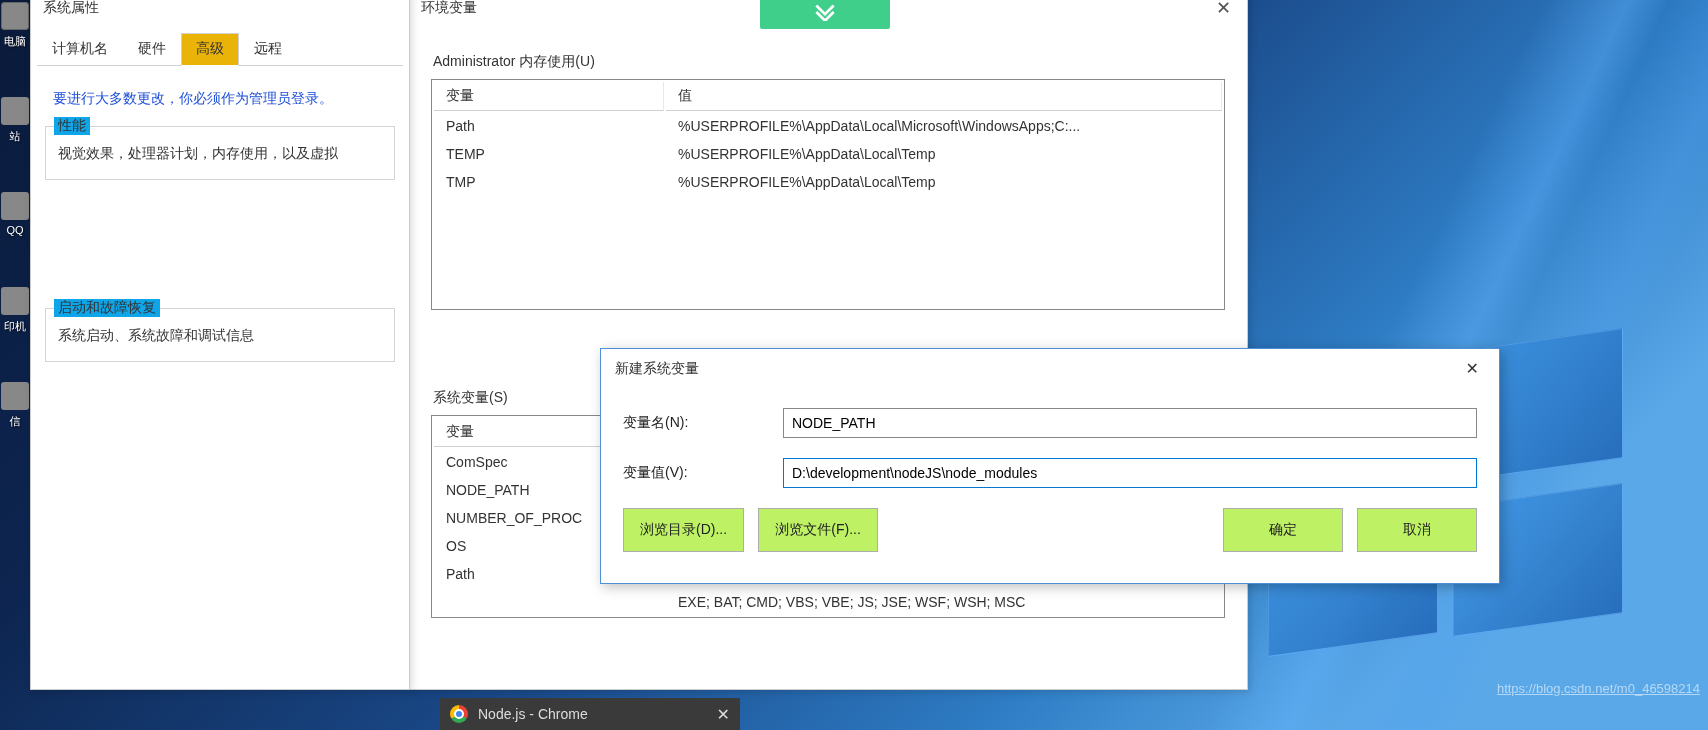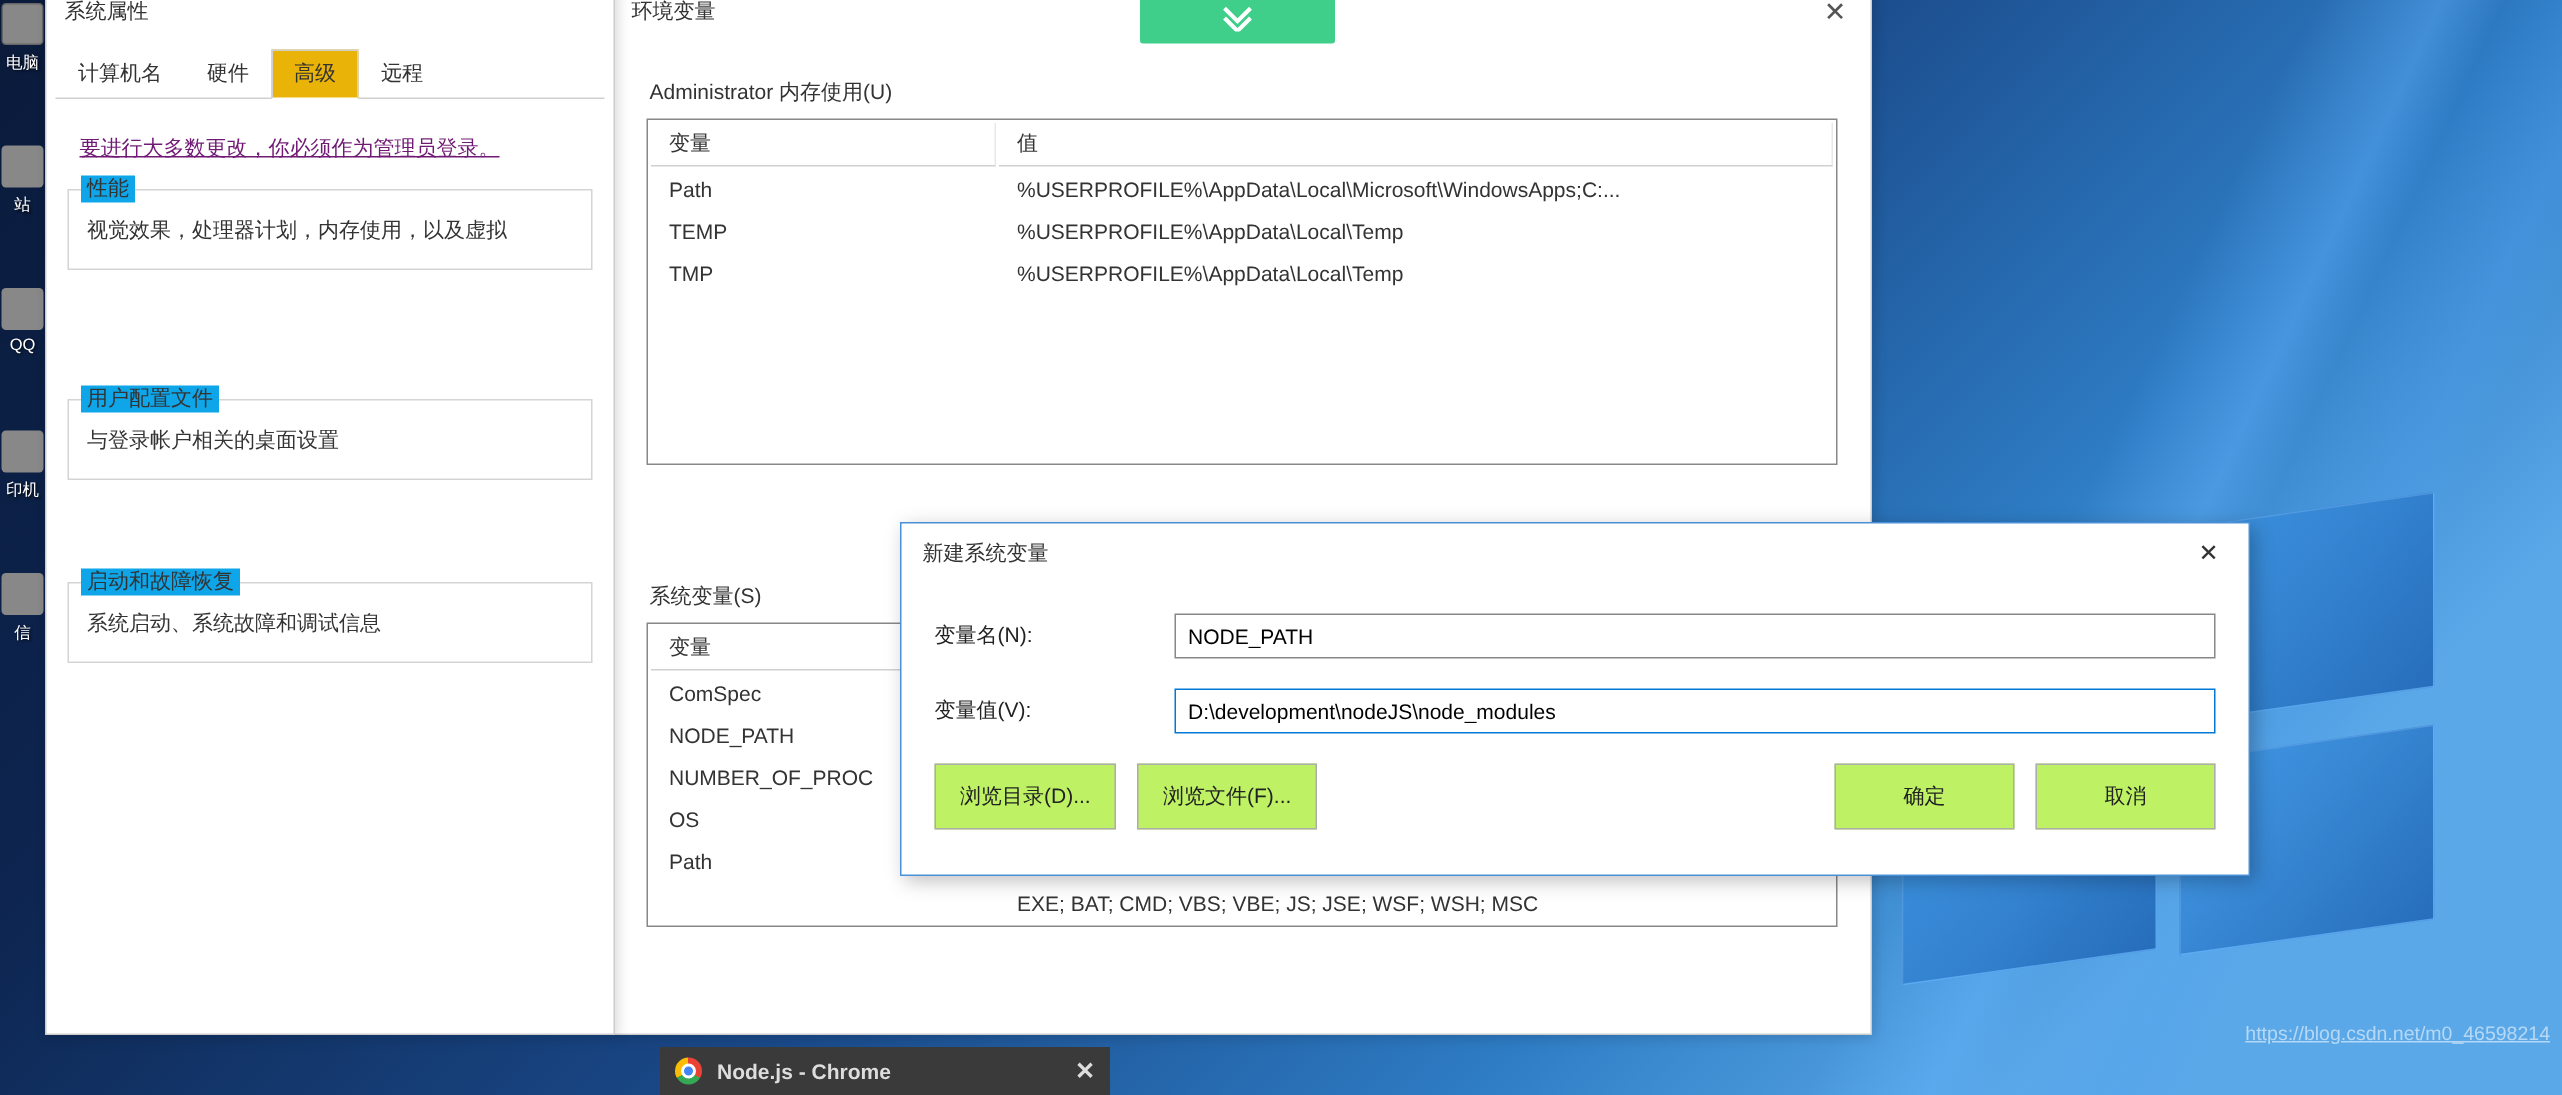--- a/index.html
+++ b/index.html
@@ -30,21 +30,21 @@
     .sysprops {
       position: absolute; left: 30px; top: -10px; width: 380px; height: 700px;
       background: #fff; border: 1px solid #ccc; z-index: 5;
       box-shadow: 2px 2px 8px rgba(0,0,0,0.15);
     }
     .dlg-title { padding: 8px 12px; font-size: 14px; color: #333; }
     .tabs { display: flex; border-bottom: 1px solid #d0d0d0; margin: 8px 6px 0; }
     .tab { padding: 6px 14px; font-size: 14px; color: #333; border: 1px solid transparent; cursor: pointer; }
     .tab.active { background: #eab308; border: 1px solid #d0d0d0; border-bottom-color: #fff; margin-bottom: -1px; }
     .sysprops-body { padding: 18px 14px; font-size: 14px; color: #333; }
-    .note { margin: 6px 8px 18px; font-size: 14px; color: #701a75; text-decoration: underline; }
+    .note { margin: 6px 8px 18px; font-size: 14px; color: #1d4ed8; }
     .fieldset { border: 1px solid #d4d4d4; padding: 10px 12px 16px; margin-bottom: 26px; position: relative; }
     .fieldset-legend { position: absolute; top: -10px; left: 8px; background: #0ea5e9; padding: 0 4px; font-size: 14px; }
     .fieldset-desc { margin-top: 8px; font-size: 14px; color: #333; }
     
     
     .envvars {
       position: absolute; left: 408px; top: -10px; width: 840px; height: 700px;
       background: #fff; border: 1px solid #ccc; z-index: 4;
       box-shadow: 2px 2px 8px rgba(0,0,0,0.15);
     }
@@ -81,21 +81,21 @@
     .form-input { flex: 1; height: 30px; border: 1px solid #888; padding: 4px 8px; font-size: 14px; font-family: inherit; }
     .form-input.focused { border: 1px solid #0078d7; outline: none; }
     .btn-row { display: flex; gap: 14px; }
     .btn-row .spacer { flex: 1; }
     .win-btn { min-width: 120px; height: 44px; background: #bef264; border: 1px solid #adadad; font-size: 14px; color: #222; cursor: pointer; padding: 0 16px; }
     
     
     .taskbar-item {
       position: absolute; left: 440px; bottom: 0; width: 300px; height: 32px;
       background: #3a3a3a; display: flex; align-items: center; padding: 0 10px;
-      z-index: 20; color: #ddd; font-size: 14px; font-weight: bold;
+      z-index: 20; color: #ddd; font-size: 14px;
     }
     .chrome-ico { width: 18px; height: 18px; border-radius: 50%; margin-right: 10px; background: conic-gradient(#ea4335 0 120deg, #34a853 120deg 240deg, #fbbc05 240deg 360deg); position: relative; }
     .chrome-ico::after { content: ''; position: absolute; inset: 4px; background: #4285f4; border-radius: 50%; border: 2px solid #fff; }
     .tb-close { margin-left: auto; color: #ddd; font-size: 16px; cursor: pointer; }
     
     .watermark { position: absolute; right: 8px; bottom: 34px; color: rgba(255,255,255,0.55); font-size: 13px; z-index: 2; text-decoration: underline; }
     
     .icon-monitor { background: linear-gradient(#444,#222); border: 1px solid #666; }
     .icon-recycle { background: linear-gradient(#5a8,#386); }
     .icon-printer { background: linear-gradient(#2a7de1,#1a5bb0); }
@@ -146,24 +146,20 @@
     <div class="tab active">高级</div>
     <div class="tab">远程</div>
   </div>
   <div class="sysprops-body">
     <div class="note">要进行大多数更改，你必须作为管理员登录。</div>
     <div class="fieldset">
       <div class="fieldset-legend">性能</div>
       <div class="fieldset-desc">视觉效果，处理器计划，内存使用，以及虚拟</div>
     </div>
     <div style="height:60px"></div>
-    <div class="fieldset">
-      <div class="fieldset-legend">用户配置文件</div>
-      <div class="fieldset-desc">与登录帐户相关的桌面设置</div>
-    </div>
     <div style="height:42px"></div>
     <div class="fieldset">
       <div class="fieldset-legend">启动和故障恢复</div>
       <div class="fieldset-desc">系统启动、系统故障和调试信息</div>
     </div>
   </div>
 </div>
 
 <div class="envvars">
   <div class="dlg-title">环境变量</div>

